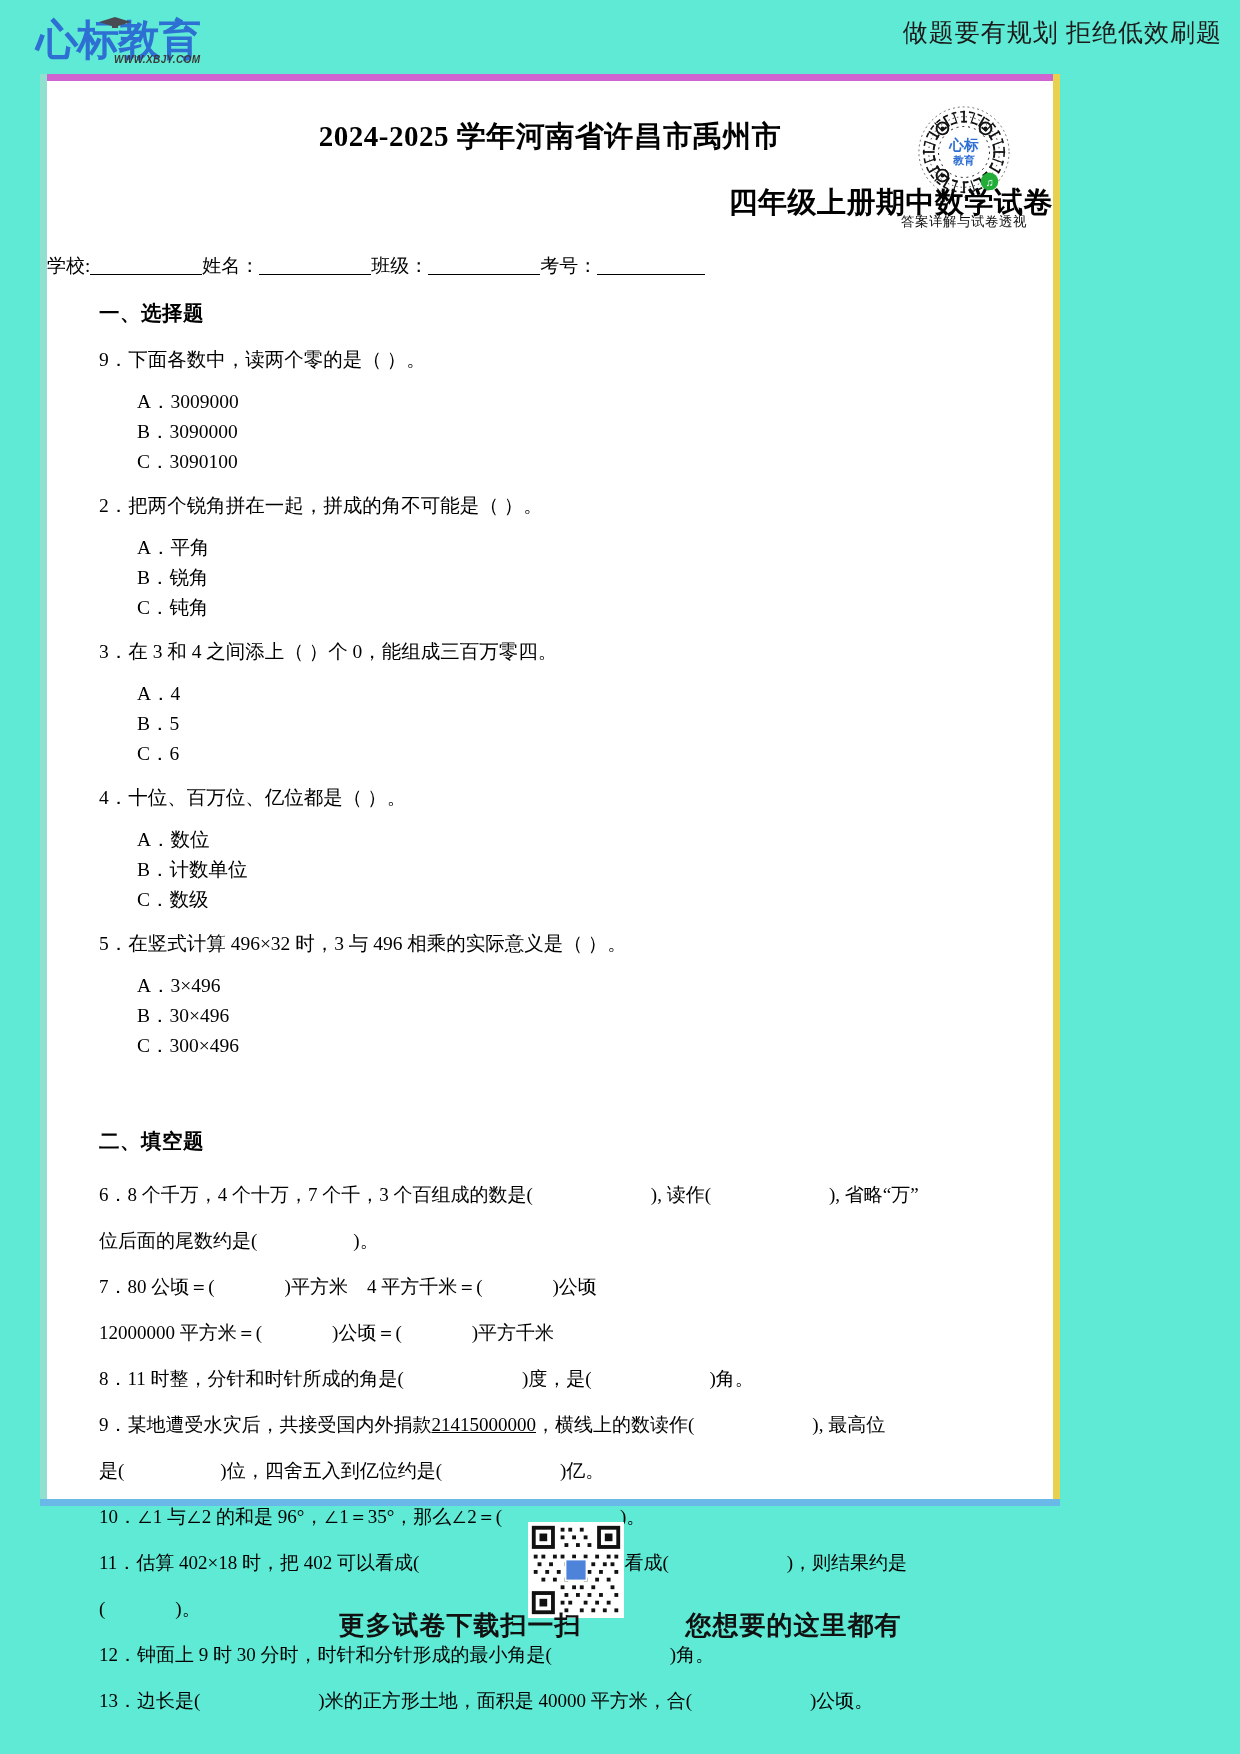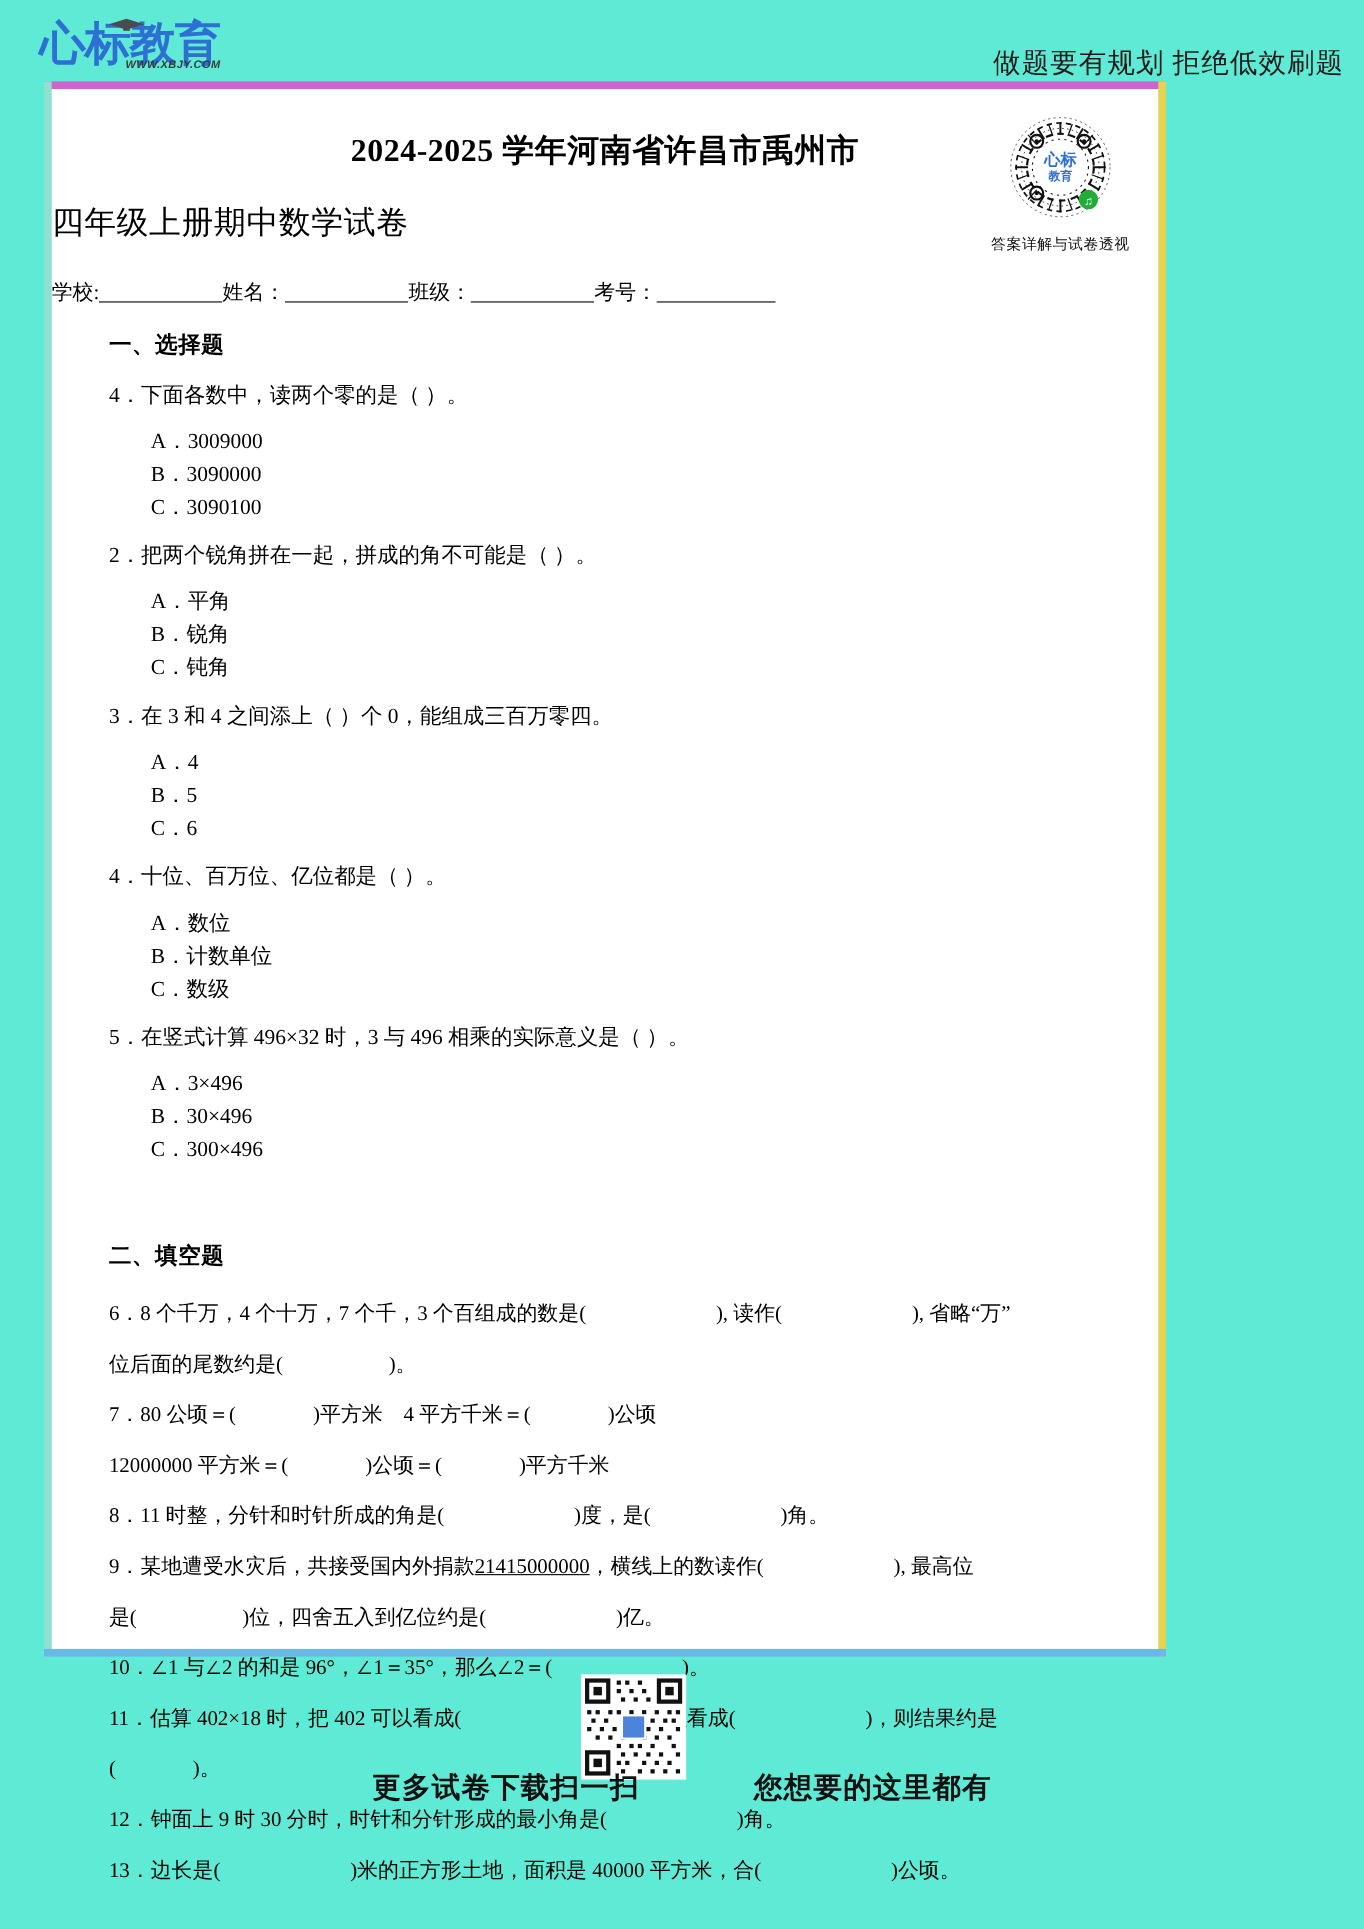--- a/index.html
+++ b/index.html
@@ -33,21 +33,21 @@
     position:absolute; left:62px; top:2px;
     width:34px; height:14px;
   }
   .logo-url{
     position:absolute; left:78px; top:40px;
     font-family:"Liberation Sans", sans-serif;
     font-size:10px; font-style:italic; font-weight:bold;
     color:#3a3a3a; letter-spacing:0.4px;
   }
   .tagline{
-    position:absolute; right:18px; top:40px;
+    position:absolute; right:18px; top:16px;
     font-family:"Liberation Serif", serif;
     font-size:25px;
     color:#1a1a1a;
     white-space:nowrap;
     letter-spacing:1px;
   }
 
   
   .bar-top{
     position:absolute; left:40px; top:74px; width:1020px; height:7px;
@@ -75,23 +75,23 @@
   .title1{
     margin-top:36px;
     text-align:center;
     font-family:"Liberation Serif", serif;
     font-weight:bold;
     font-size:29px;
     letter-spacing:0.5px;
   }
   .title2{
     margin-top:26px;
-    text-align:left;
+    text-align:right;
     font-family:"Liberation Serif", serif;
-    font-weight:normal;
+    font-weight:bold;
     font-size:29px;
     letter-spacing:0.5px;
   }
 
   .info-line{
     margin-top:30px;
     text-align:left;
     font-size:19px;
     letter-spacing:0px;
     white-space:nowrap;
@@ -271,21 +271,21 @@
     <div class="title2">四年级上册期中数学试卷</div>
 
     <div class="info-line">
       <span>学校:</span><span class="blank b-school"></span><span>姓名：</span><span class="blank b-name"></span><span>班级：</span><span class="blank b-class"></span><span>考号：</span><span class="blank b-exam"></span>
     </div>
 
     <div class="content">
 
       <div class="sec-head">一、选择题</div>
 
-      <div class="q">4．下面各数中，读两个零的是（    ）。</div>
+      <div class="q">9．下面各数中，读两个零的是（    ）。</div>
       <div class="opts">
         <span class="opt-a">A．3009000</span>
         <span class="opt-b">B．3090000</span>
         <span class="opt-c">C．3090100</span>
       </div>
 
       <div class="q">2．把两个锐角拼在一起，拼成的角不可能是（    ）。</div>
       <div class="opts">
         <span class="opt-a">A．平角</span>
         <span class="opt-b">B．锐角</span>

